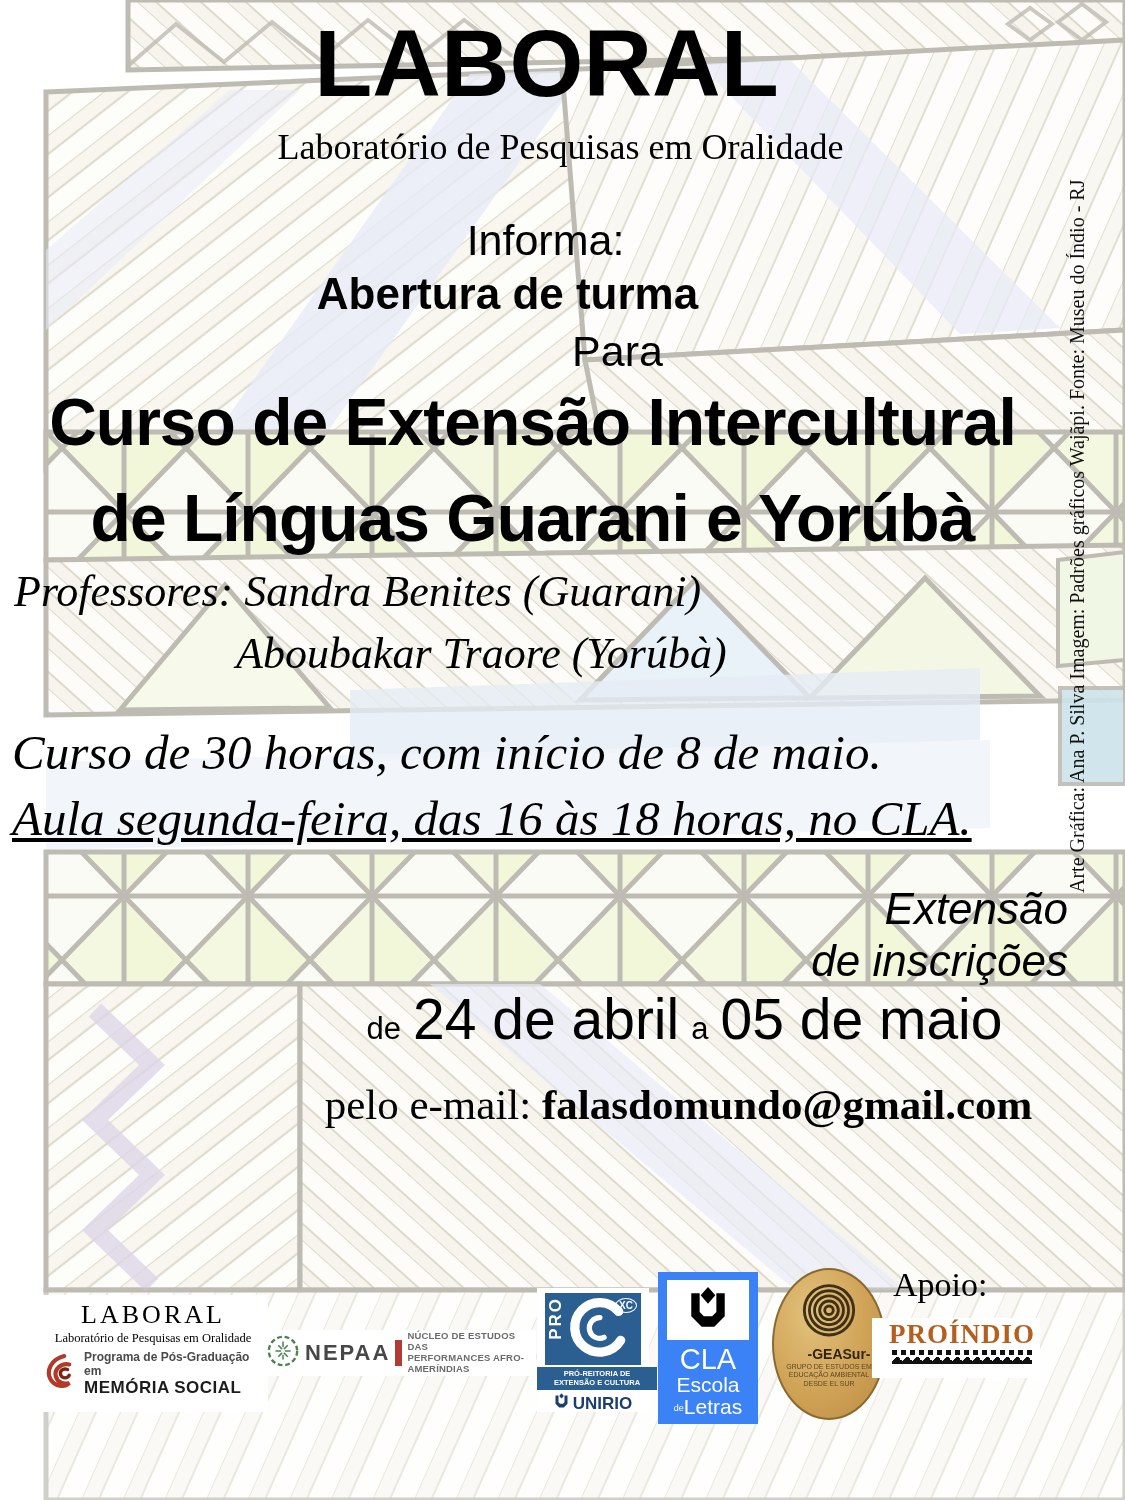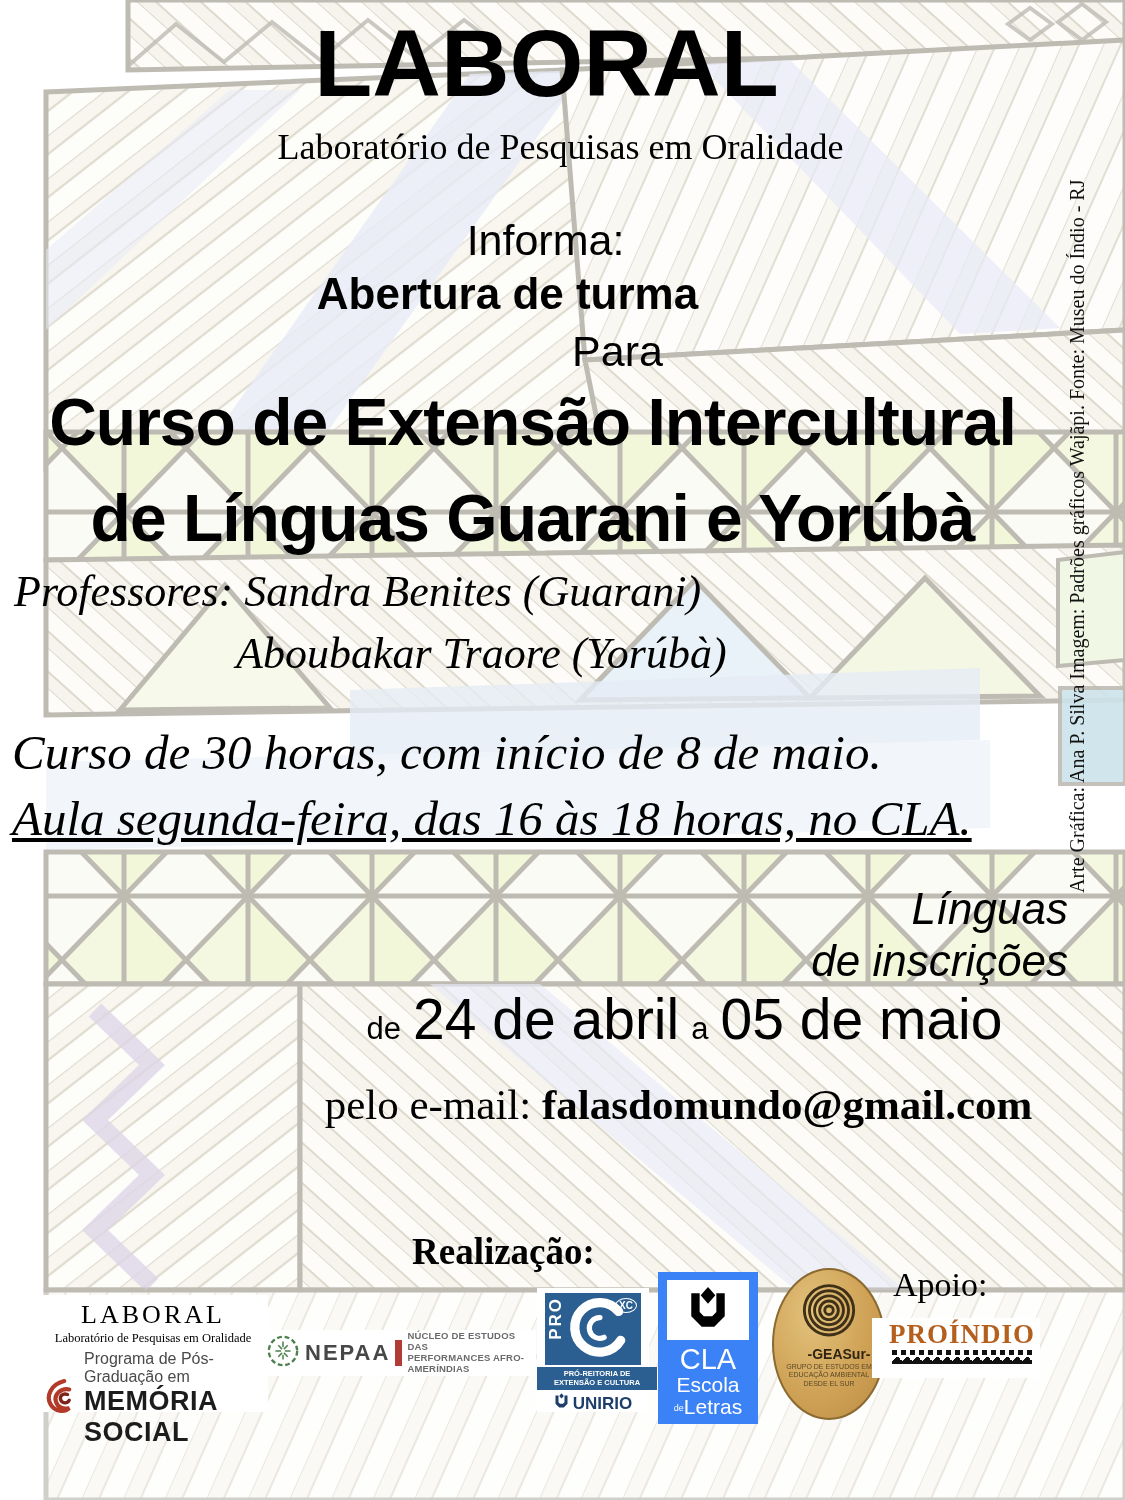--- a/index.html
+++ b/index.html
@@ -34,22 +34,22 @@
   .credit{left:1066px;top:893px;width:612px;height:26px;transform:rotate(-90deg);transform-origin:0 0;
           font-family:"Liberation Serif","DejaVu Serif",serif;font-size:20px;white-space:nowrap;color:#111;}
 
   
   .laboral-box{left:38px;top:1295px;width:230px;height:117px;background:#fff;text-align:center;
                font-family:"Liberation Serif","DejaVu Serif",serif;}
   .laboral-box .lb-title{font-size:26px;letter-spacing:3px;margin-top:5px;}
   .laboral-box .lb-sub{font-size:12.5px;margin-top:1px;}
   .lb-row{display:flex;align-items:center;justify-content:center;margin-top:4px;gap:2px;}
   .lb-prog{text-align:left;font-family:"Liberation Sans","DejaVu Sans",sans-serif;}
-  .lb-prog .p1{font-size:16px;font-weight:normal;color:#4a4a4a;}
-  .lb-prog .p2{font-size:27px;font-weight:bold;color:#1c1c1c;letter-spacing:0.5px;}
+  .lb-prog .p1{font-size:12px;font-weight:bold;color:#4a4a4a;}
+  .lb-prog .p2{font-size:17px;font-weight:bold;color:#1c1c1c;letter-spacing:0.5px;}
 
   .nepaa-box{left:262px;top:1330px;width:274px;height:46px;background:#fff;display:flex;align-items:center;
              padding:0 4px;box-sizing:border-box;gap:5px;}
   .nepaa-name{font-size:22px;font-weight:bold;letter-spacing:2px;color:#474747;}
   .nepaa-bar{width:7px;height:26px;background:#b23c35;flex:0 0 auto;}
   .nepaa-desc{font-size:9.5px;font-weight:bold;color:#6b6b6b;line-height:1.15;letter-spacing:0.2px;}
 
   .pro-box{left:537px;top:1288px;width:112px;height:124px;background:#fff;text-align:center;padding-top:5px;box-sizing:border-box;}
   .pro-sq{position:relative;width:96px;height:72px;background:#2b5e91;margin:0 auto;}
   .pro-vert{position:absolute;left:1px;top:4px;writing-mode:vertical-rl;transform:rotate(180deg);
@@ -147,36 +147,35 @@
 
   <div class="layer ctr course1">Curso de Extensão Intercultural</div>
   <div class="layer ctr course2">de Línguas Guarani e Yorúbà</div>
 
   <div class="layer serif prof1">Professores: Sandra Benites (Guarani)</div>
   <div class="layer serif prof2">Aboubakar Traore (Yorúbà)</div>
 
   <div class="layer serif det1">Curso de 30 horas, com início de 8 de maio.</div>
   <div class="layer serif det2">Aula segunda-feira, das 16 às 18 horas, no CLA.</div>
 
-  <div class="layer period1">Línguas</div>
+  <div class="layer period1">Extensão</div>
   <div class="layer period2">de inscrições</div>
 
   <div class="layer dates">
     <span class="d-small">de</span>
     <span class="d-big">24 de abril</span>
     <span class="d-small">a</span>
     <span class="d-big">05 de maio</span>
   </div>
 
   <div class="layer ctr email">
     <span>pelo e-mail:</span>
     <b>falasdomundo@gmail.com</b>
   </div>
 
-  <div class="layer realizacao">Realização:</div>
   <div class="layer apoio">Apoio:</div>
 
   <div class="layer credit">Arte Gráfica: Ana P. Silva Imagem: Padrões gráficos Wajãpi. Fonte: Museu do Índio - RJ</div>
 
   <div class="layer laboral-box">
     <div class="lb-title">LABORAL</div>
     <div class="lb-sub">Laboratório de Pesquisas em Oralidade</div>
     <div class="lb-row">
       <span>
         <svg width="44" height="42" viewBox="0 0 50 50">

